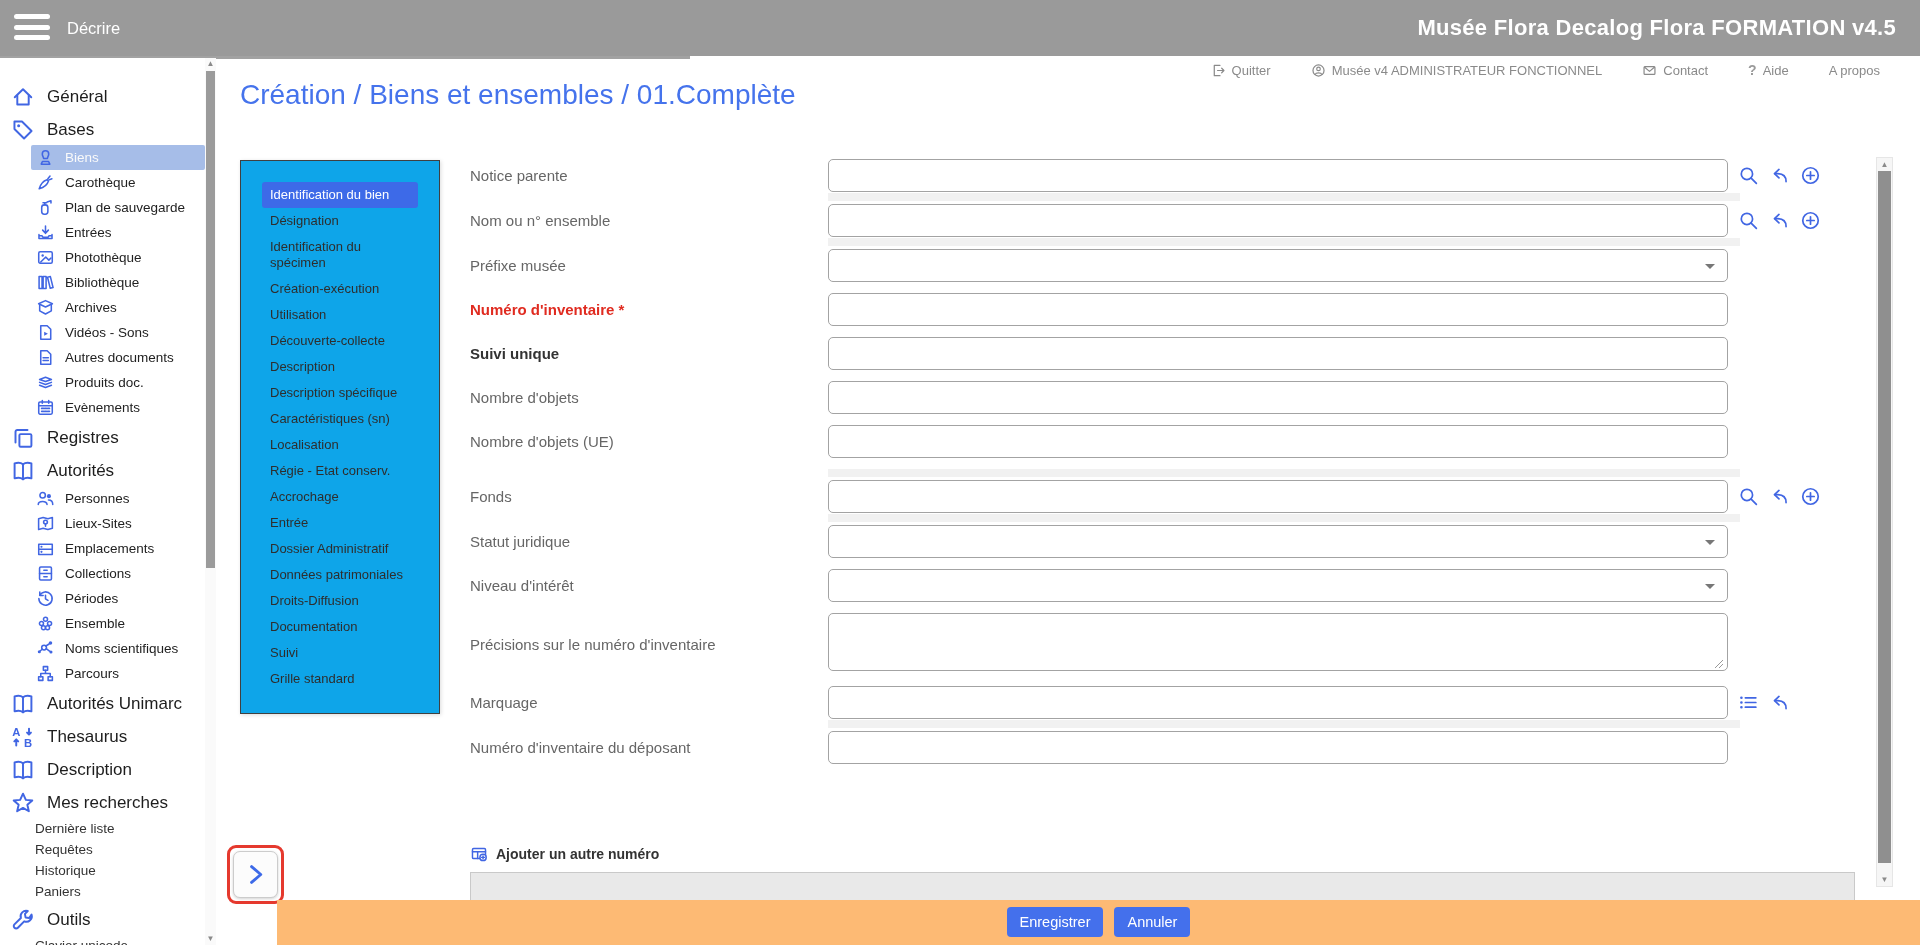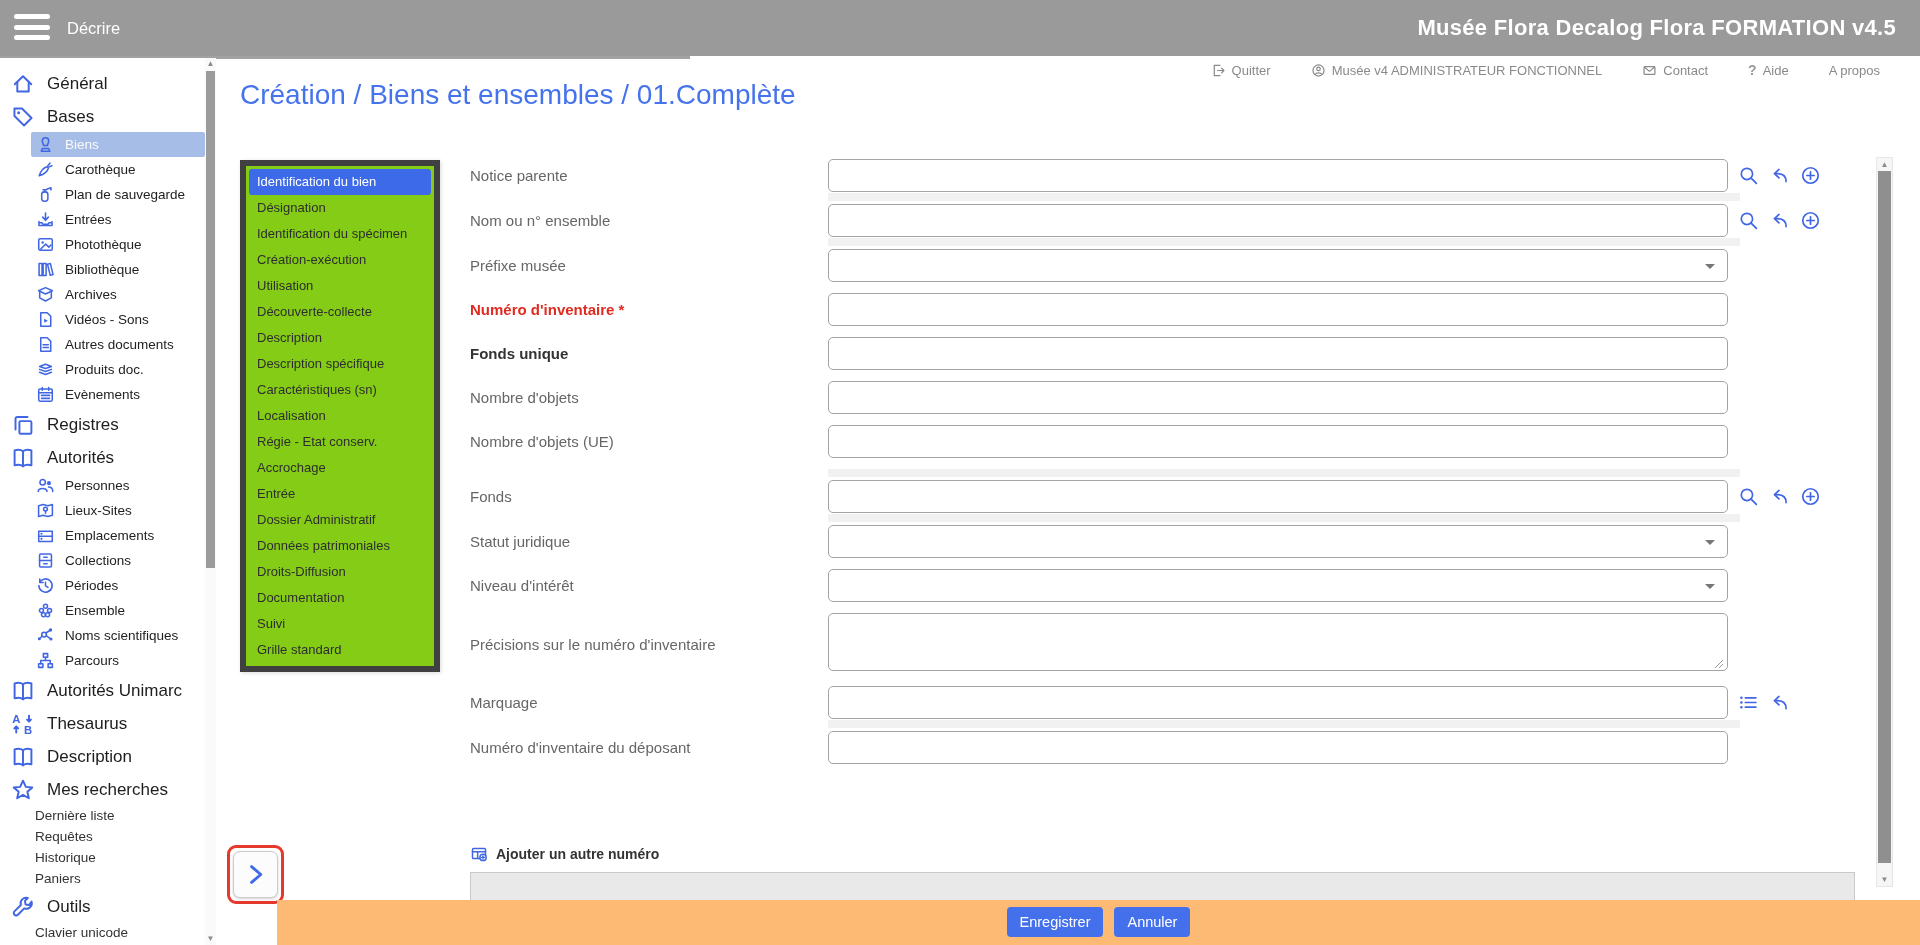--- a/index.html
+++ b/index.html
@@ -14,38 +14,38 @@
   .tb-title{position:absolute;right:24px;top:0;height:56px;line-height:56px;color:#fff;font-size:22px;font-weight:bold;letter-spacing:.3px;}
   .tb-edge{position:absolute;left:0;top:56px;width:690px;height:3px;background:#a2a2a2;}
 
   
   .toplinks{position:absolute;top:57px;right:40px;height:26px;display:flex;align-items:center;gap:40px;
             color:#8a8a8a;font-size:13px;white-space:nowrap;}
   .toplink{display:flex;align-items:center;gap:6px;cursor:pointer;}
   .toplink .q{font-size:14px;font-weight:bold;color:#9a9a9a;}
 
   
-  .sidebar{position:absolute;left:0;top:58px;bottom:0;width:205px;overflow:hidden;padding-top:8px;box-sizing:border-box;background:#fff;}
+  .sidebar{position:absolute;left:0;top:58px;bottom:0;width:205px;overflow:hidden;padding-top:21px;box-sizing:border-box;background:#fff;}
   .side-item{display:flex;align-items:center;cursor:pointer;}
   .side-item .ic{flex:none;display:flex;align-items:center;justify-content:center;color:#4166e3;}
   .lv0{gap:11px;padding:3px 6px 3px 10px;margin-top:3px;font-size:17px;color:#1d1d1d;}
   .lv0 .ic{width:26px;}
   .lv1{gap:10px;padding:3px 6px 3px 35px;font-size:13.5px;color:#222;}
   .lv1 .ic{width:20px;}
   .lv1.selected{background:#a6bde8;border-radius:2px;margin-left:31px;padding-left:4px;color:#fafafa;}
   .lv2{padding:3px 6px 3px 35px;font-size:13.5px;color:#333;}
   .side-sb{position:absolute;left:205px;top:58px;bottom:0;width:11px;background:#fafafa;}
   .side-sb .thumb{position:absolute;left:1px;top:13px;width:9px;height:497px;background:#9b9b9b;}
   .sb-arrow{position:absolute;left:0;right:0;text-align:center;font-size:8px;color:#8a8a8a;line-height:10px;}
 
   
   .page-title{position:absolute;left:240px;top:79px;font-size:28px;color:#4573ec;}
 
-  .menu{position:absolute;left:240px;top:160px;width:200px;box-sizing:border-box;background:#84cc16;
-        border:6px solid #404040;padding:3px;box-shadow:1px 1px 4px rgba(0,0,0,.14);}
+  .menu{position:absolute;left:240px;top:160px;width:200px;box-sizing:border-box;background:#0ea5e9;
+        border:1px solid #404040;padding:21px;box-shadow:1px 1px 4px rgba(0,0,0,.14);}
   .menu-item{font-size:13px;color:#2e2e2e;line-height:16px;padding:5px 8px;border-radius:3px;cursor:pointer;}
   .menu-item.selected{background:#3d6ae8;color:#fff;}
 
   .form{position:absolute;left:470px;top:159px;width:1360px;}
   .frow{display:flex;align-items:center;margin-bottom:11px;}
   .frow.tight{margin-bottom:1px;}
   .flabel{flex:none;width:345px;padding-right:13px;font-size:15px;color:#666;line-height:15px;}
   .flabel.b{font-weight:bold;color:#333;}
   .flabel.req{font-weight:bold;color:#e02b20;}
   .fctl{flex:none;width:900px;position:relative;}
@@ -493,21 +493,21 @@
       <div class="fctl">
         <div class="box"></div>
         <span class="caret"></span>
       </div>
     </div>
     <div class="frow">
       <div class="flabel req">Numéro d'inventaire *</div>
       <div class="fctl"><input class="box" type="text" value="" style=""></div>
     </div>
     <div class="frow">
-      <div class="flabel b">Fonds unique</div>
+      <div class="flabel b">Suivi unique</div>
       <div class="fctl"><input class="box" type="text" value="" style=""></div>
     </div>
     <div class="frow">
       <div class="flabel">Nombre d'objets</div>
       <div class="fctl"><input class="box" type="text" value="" style=""></div>
     </div>
     <div class="frow">
       <div class="flabel">Nombre d'objets (UE)</div>
       <div class="fctl"><input class="box" type="text" value="" style=""></div>
     </div>

